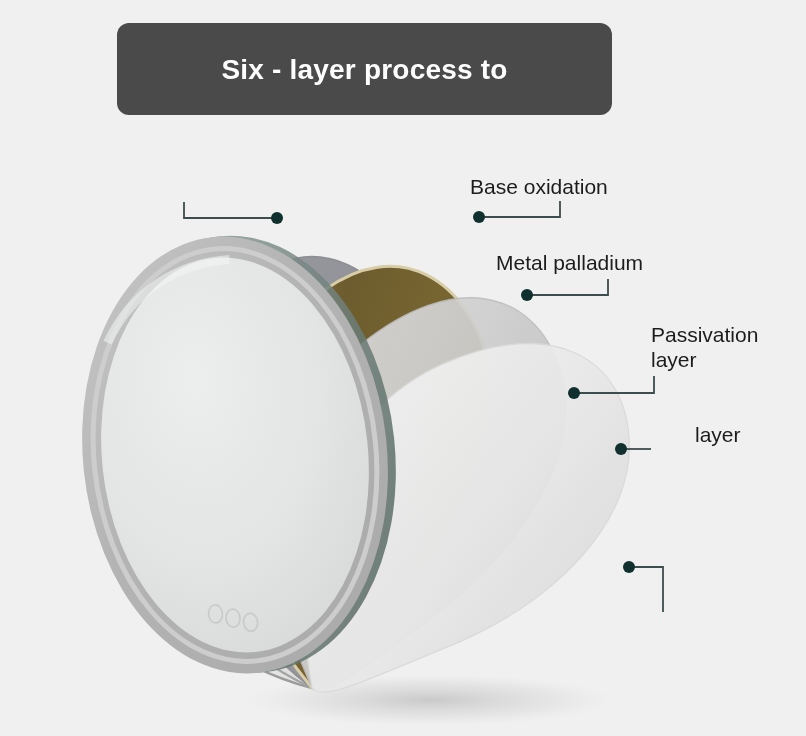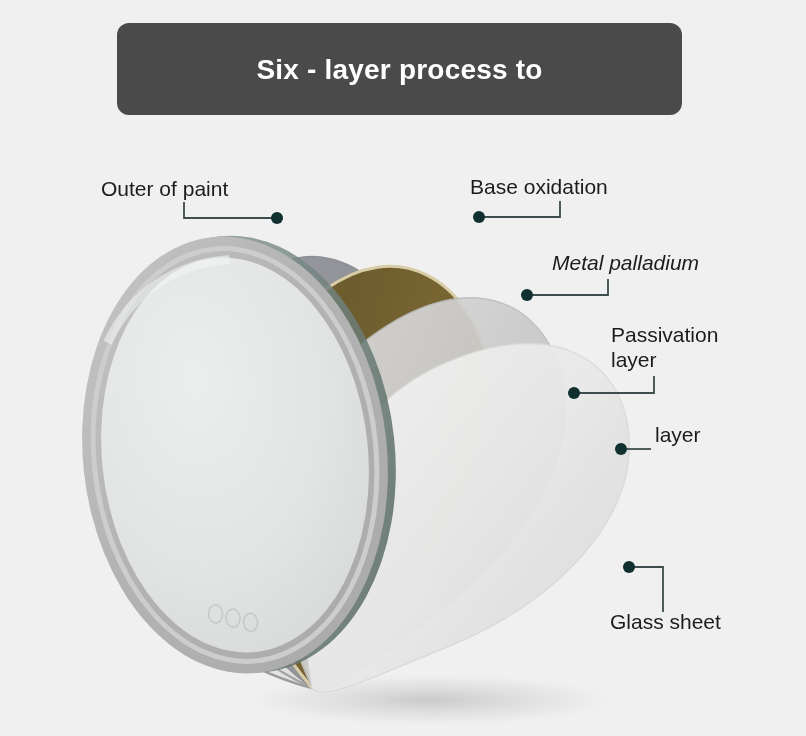--- a/index.html
+++ b/index.html
@@ -19,21 +19,21 @@
     width: 806px;
     height: 736px;
     background: #f0f0f0;
   }
 
   
   .title-banner {
     position: absolute;
     left: 117px;
     top: 23px;
-    width: 565px;
+    width: 495px;
     height: 92px;
     background: #4a4a4a;
     border-radius: 12px;
     display: flex;
     flex-direction: column;
     align-items: center;
     justify-content: center;
     box-sizing: border-box;
   }
   .title-line {
@@ -56,25 +56,25 @@
   }
 
   
   .callout {
     position: absolute;
     color: #1c1c1c;
     font-size: 21px;
     line-height: 25px;
     white-space: nowrap;
   }
-  .callout.two-line { white-space: normal; }
+  .callout.two-line { white-space: normal; margin-left: 40px; }
 
   .c-outer      { left: 101px; top: 176px; }
   .c-base       { left: 470px; top: 174px; }
-  .c-metal      { left: 552px; top: 250px; font-style: italic; }
+  .c-metal      { left: 496px; top: 250px; }
   .c-passiv     { left: 611px; top: 322px; width: 130px; }
   .c-reflect    { left: 655px; top: 422px; width: 110px; }
   .c-glass      { left: 610px; top: 609px; }
 </style>
 </head>
 <body>
 
 <div id="stage">
 
   <svg id="artwork" viewBox="0 0 806 736" xmlns="http://www.w3.org/2000/svg">
@@ -200,30 +200,28 @@
       <circle cx="574" cy="393" r="6"></circle>
       <circle cx="621" cy="449" r="6"></circle>
       <circle cx="629" cy="567" r="6"></circle>
     </g>
   </svg>
 
   <div class="title-banner">
     <div class="title-line">Six - layer process to</div>
   </div>
 
-  <div class="callout c-outer">Outer of paint</div>
 
   <div class="callout c-base">Base oxidation</div>
 
   <div class="callout c-metal">Metal palladium</div>
 
   <div class="callout c-passiv two-line">
     <div>Passivation</div>
     <div>layer</div>
   </div>
 
   <div class="callout c-reflect two-line">
     <div>layer</div>
   </div>
 
-  <div class="callout c-glass">Glass sheet</div>
 
 </div>
 
 </body></html>

